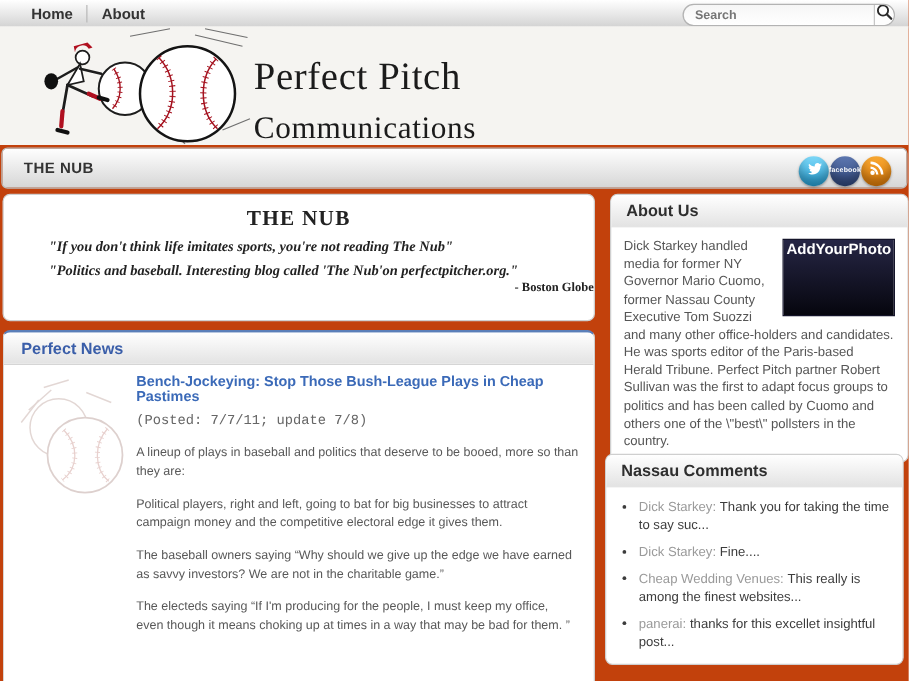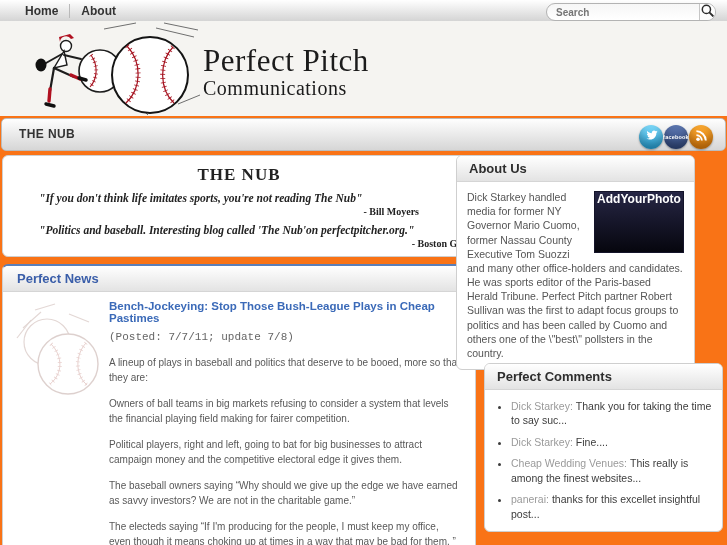--- a/index.html
+++ b/index.html
@@ -1,36 +1,36 @@
 <!DOCTYPE html>
 <html><head>
 <meta charset="utf-8">
 <style>
   html,body{margin:0;padding:0;}
   body{font-family:"Liberation Sans", sans-serif;}
-  #page{position:relative;width:727px;height:545px;overflow:hidden;background:#f97316;}
+  #page{position:relative;width:727px;height:545px;overflow:hidden;background:#c2410c;}
 
   
   .topbar{position:absolute;left:0;top:0;width:727px;height:22px;
     background:linear-gradient(#ffffff,#d2d2d2);border-bottom:1px solid #a8a8a8;}
   .topnav{display:flex;height:22px;align-items:center;padding-left:14px;}
   .topnav a{font-size:12px;font-weight:bold;color:#333;text-decoration:none;padding:0 11px;line-height:22px;}
   .topnav .sep{width:1px;height:14px;background:#b9b9b9;}
   .search{position:absolute;right:11px;top:3px;width:168px;height:16px;border:1px solid #b3b3b3;
     border-radius:9px;background:linear-gradient(#f6f6f6,#ffffff);display:flex;overflow:hidden;}
   .search input{flex:1;border:0;background:transparent;font-size:10px;color:#666;padding:0 9px;outline:none;
     font-family:"Liberation Sans",sans-serif;font-weight:bold;}
   .search-btn{width:31px;border-left:1px solid #c6c6c6;display:flex;align-items:center;justify-content:center;cursor:pointer;background:#fdfdfd;}
 
   
   .header{position:absolute;left:0;top:21px;width:727px;height:95px;background:#f5f4f1;}
   .logo-art{position:absolute;left:8px;top:0px;}
   .brand{position:absolute;left:203px;top:24px;font-family:"Liberation Serif",serif;color:#1b1b1b;cursor:pointer;}
   .brand .l1{font-size:31px;line-height:1.05;letter-spacing:.5px;}
-  .brand .l2{font-size:20px;line-height:1.05;letter-spacing:.5px;}
+  .brand .l2{font-size:25px;line-height:1.05;letter-spacing:.5px;margin-top:12px;}
 
   
   .navbar{position:absolute;left:1px;top:118px;width:723px;height:31px;
     background:linear-gradient(#fefefe,#d6d6d6);border:1px solid #bcbcbc;border-radius:5px;}
   .nav-title{display:inline-block;font-size:12px;font-weight:bold;color:#333;line-height:31px;padding-left:17px;letter-spacing:.4px;cursor:pointer;}
   .socials{position:absolute;right:12px;top:6px;display:flex;gap:1px;}
   .social{width:24px;height:24px;border-radius:50%;display:flex;align-items:center;justify-content:center;cursor:pointer;
     box-shadow:inset 0 -7px 8px rgba(0,0,0,.28), 0 1px 2px rgba(0,0,0,.35);}
   .tw{background:linear-gradient(#7dd7f7,#27a5dc);}
   .fb{background:linear-gradient(#5d77b0,#31497f);}
@@ -56,21 +56,21 @@
   .news-box{position:absolute;left:2px;top:264px;width:474px;height:285px;border-top:2px solid #5b7fb9;
     border-radius:6px 6px 0 0;overflow:hidden;}
   .news-box .box-hd span{color:#3a5ea9;padding-left:14px;}
   .sketch{position:absolute;left:4px;top:34px;}
   .post{margin:8px 12px 0 106px;}
   .post-title{color:#3b6ab8;font-weight:bold;font-size:11.5px;margin:3px 0 7px;cursor:pointer;}
   .post-date{color:#666;font-size:11px;margin-bottom:12px;font-family:Liberation Mono, monospace;}
   .post p{color:#585858;font-size:10px;line-height:1.5;margin:0 0 11px;}
 
   
-  .about-box{position:absolute;left:456px;top:155px;width:239px;}
+  .about-box{position:absolute;left:488px;top:155px;width:239px;}
   .about-body{padding:8px 10px 9px;font-size:10.5px;color:#555;line-height:1.35;}
   .photo-box{float:right;width:88px;height:60px;margin:1px 0 5px 8px;
     background:linear-gradient(#262645,#06060e);border:1px solid #14142a;
     color:#fff;font-weight:bold;font-size:12px;text-align:center;
     display:flex;flex-direction:row;justify-content:center;line-height:1.25;cursor:pointer;}
   .comments-box{position:absolute;left:484px;top:363px;width:239px;}
   .comments-box ul{margin:9px 6px 10px 26px;padding:0;}
   .comments-box li{font-size:10.5px;line-height:1.38;color:#3c3c3c;margin-bottom:7px;cursor:pointer;}
   .comment-author{color:#9a9a9a;}
   .comment-text{margin-left:3px;}
@@ -164,21 +164,20 @@
             <path d="M2.6,3.4 a10.4,10.4 0 0 1 10,10" fill="none" stroke="#ffffff" stroke-width="2"></path>
           </svg>
         </span>
       </div>
     </div>
   </div>
 
   <div class="box intro-box">
     <div class="intro-title">THE NUB</div>
     <div class="quote">"If you don't think life imitates sports, you're not reading The Nub"</div>
-    <div class="attr attr1">- Bill Moyers</div>
     <div class="quote">"Politics and baseball. Interesting blog called 'The Nub'on perfectpitcher.org."</div>
     <div class="attr attr2">- Boston Globe</div>
   </div>
 
   <div class="box news-box">
     <div class="box-hd">
       <span>Perfect News</span>
     </div>
     <div class="sketch">
       <svg width="100" height="112" viewBox="0 0 100 112" opacity="0.65">
@@ -193,21 +192,20 @@
         <path d="M44,44 C56,56 56,74 43,84" fill="none" stroke="#dcb8b4" stroke-width="1"></path>
         <path d="M44,44 C56,56 56,74 43,84" fill="none" stroke="#dcb8b4" stroke-width="4" stroke-dasharray="0.7,3.4"></path>
         <path d="M79,43 C68,55 68,75 80,85" fill="none" stroke="#dcb8b4" stroke-width="1"></path>
         <path d="M79,43 C68,55 68,75 80,85" fill="none" stroke="#dcb8b4" stroke-width="4" stroke-dasharray="0.7,3.4"></path>
       </svg>
     </div>
     <div class="post">
       <div class="post-title">Bench-Jockeying: Stop Those Bush-League Plays in Cheap Pastimes</div>
       <div class="post-date">(Posted: 7/7/11; update 7/8)</div>
       <p>A lineup of plays in baseball and politics that deserve to be booed, more so than they are:</p>
-      <p>Owners of ball teams in big markets refusing to consider a system that levels the financial playing field making for fairer competition.</p>
       <p>Political players, right and left, going to bat for big businesses to attract campaign money and the competitive electoral edge it gives them.</p>
       <p>The baseball owners saying “Why should we give up the edge we have earned as savvy investors?  We are not in the charitable game.”</p>
       <p>The electeds saying “If  I'm producing for the people, I must keep my office, even though it means choking up at times in a way that may be bad for them. ”</p>
 
     </div>
   </div>
 
   <div class="box about-box">
     <div class="box-hd">
       <span>About Us</span>
@@ -217,21 +215,21 @@
         <span>Add</span>
         <span>Your</span>
         <span>Photo</span>
       </div>
       <span>Dick Starkey handled media for former NY Governor Mario Cuomo, former Nassau County Executive Tom Suozzi and many other office-holders and candidates. He was sports editor of the Paris-based Herald Tribune. Perfect Pitch partner Robert Sullivan was the first to adapt focus groups to politics and has been called by Cuomo and others one of the \"best\" pollsters in the country.</span>
     </div>
   </div>
 
   <div class="box comments-box">
     <div class="box-hd">
-      <span>Perfect Comments</span>
+      <span>Nassau Comments</span>
     </div>
     <ul>
       <li>
         <span class="comment-author">Dick Starkey:</span><span class="comment-text">Thank you for taking the time to say suc...</span>
       </li>
       <li>
         <span class="comment-author">Dick Starkey:</span><span class="comment-text">Fine....</span>
       </li>
       <li>
         <span class="comment-author">Cheap Wedding Venues:</span><span class="comment-text">This really is among the finest websites...</span>

